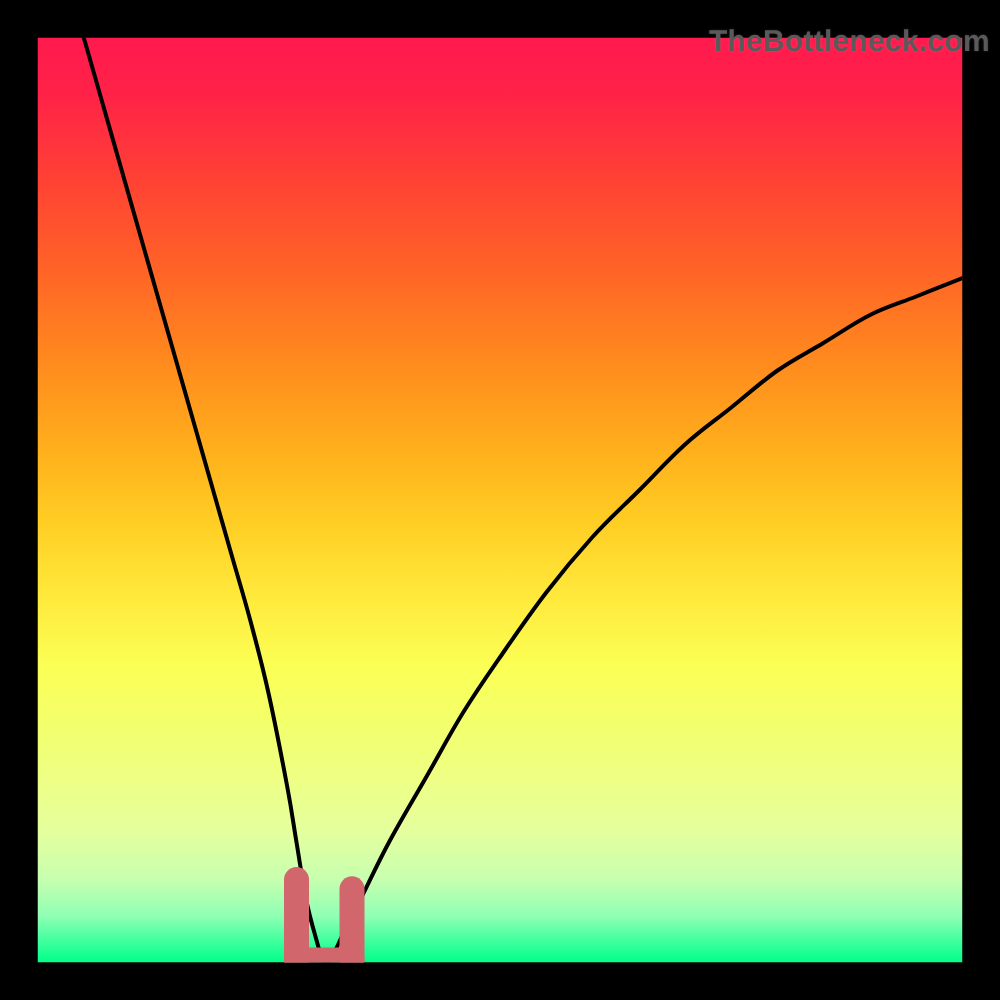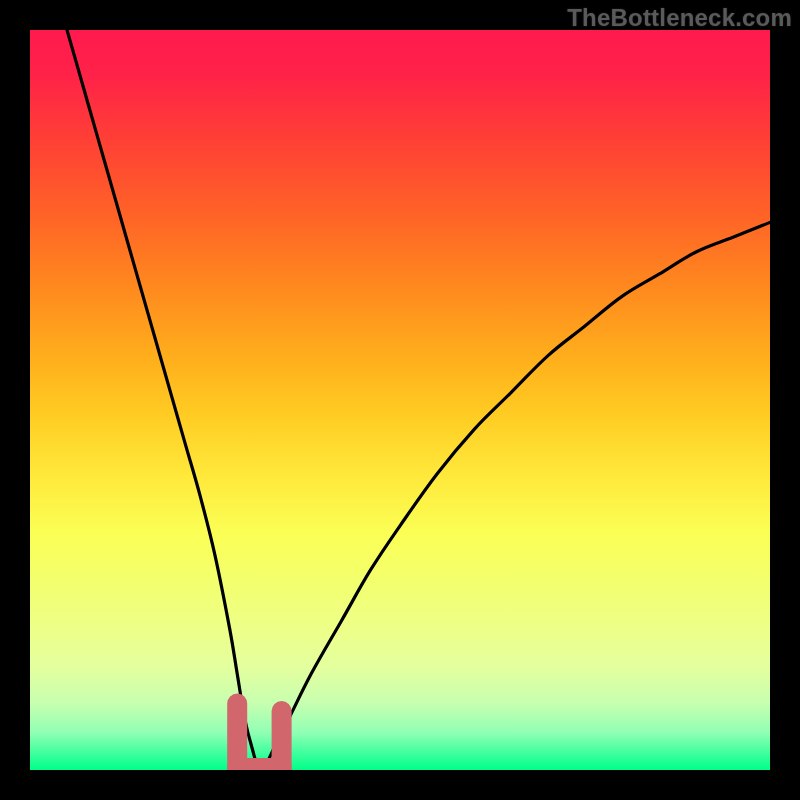--- a/index.html
+++ b/index.html
@@ -18,21 +18,21 @@
   }
   .plot {
     position: absolute;
     left: 30px;
     top: 30px;
     width: 740px;
     height: 740px;
   }
   .watermark {
     position: absolute;
-    top: 4px;
+    top: 20px;
     right: 8px;
     font-family: Arial, Helvetica, sans-serif;
     font-size: 24px;
     font-weight: 600;
     color: #5a5a5a;
     letter-spacing: 0.2px;
     text-shadow: 0 0 2px rgba(255,255,255,0.15);
   }
 </style>
 </head>

